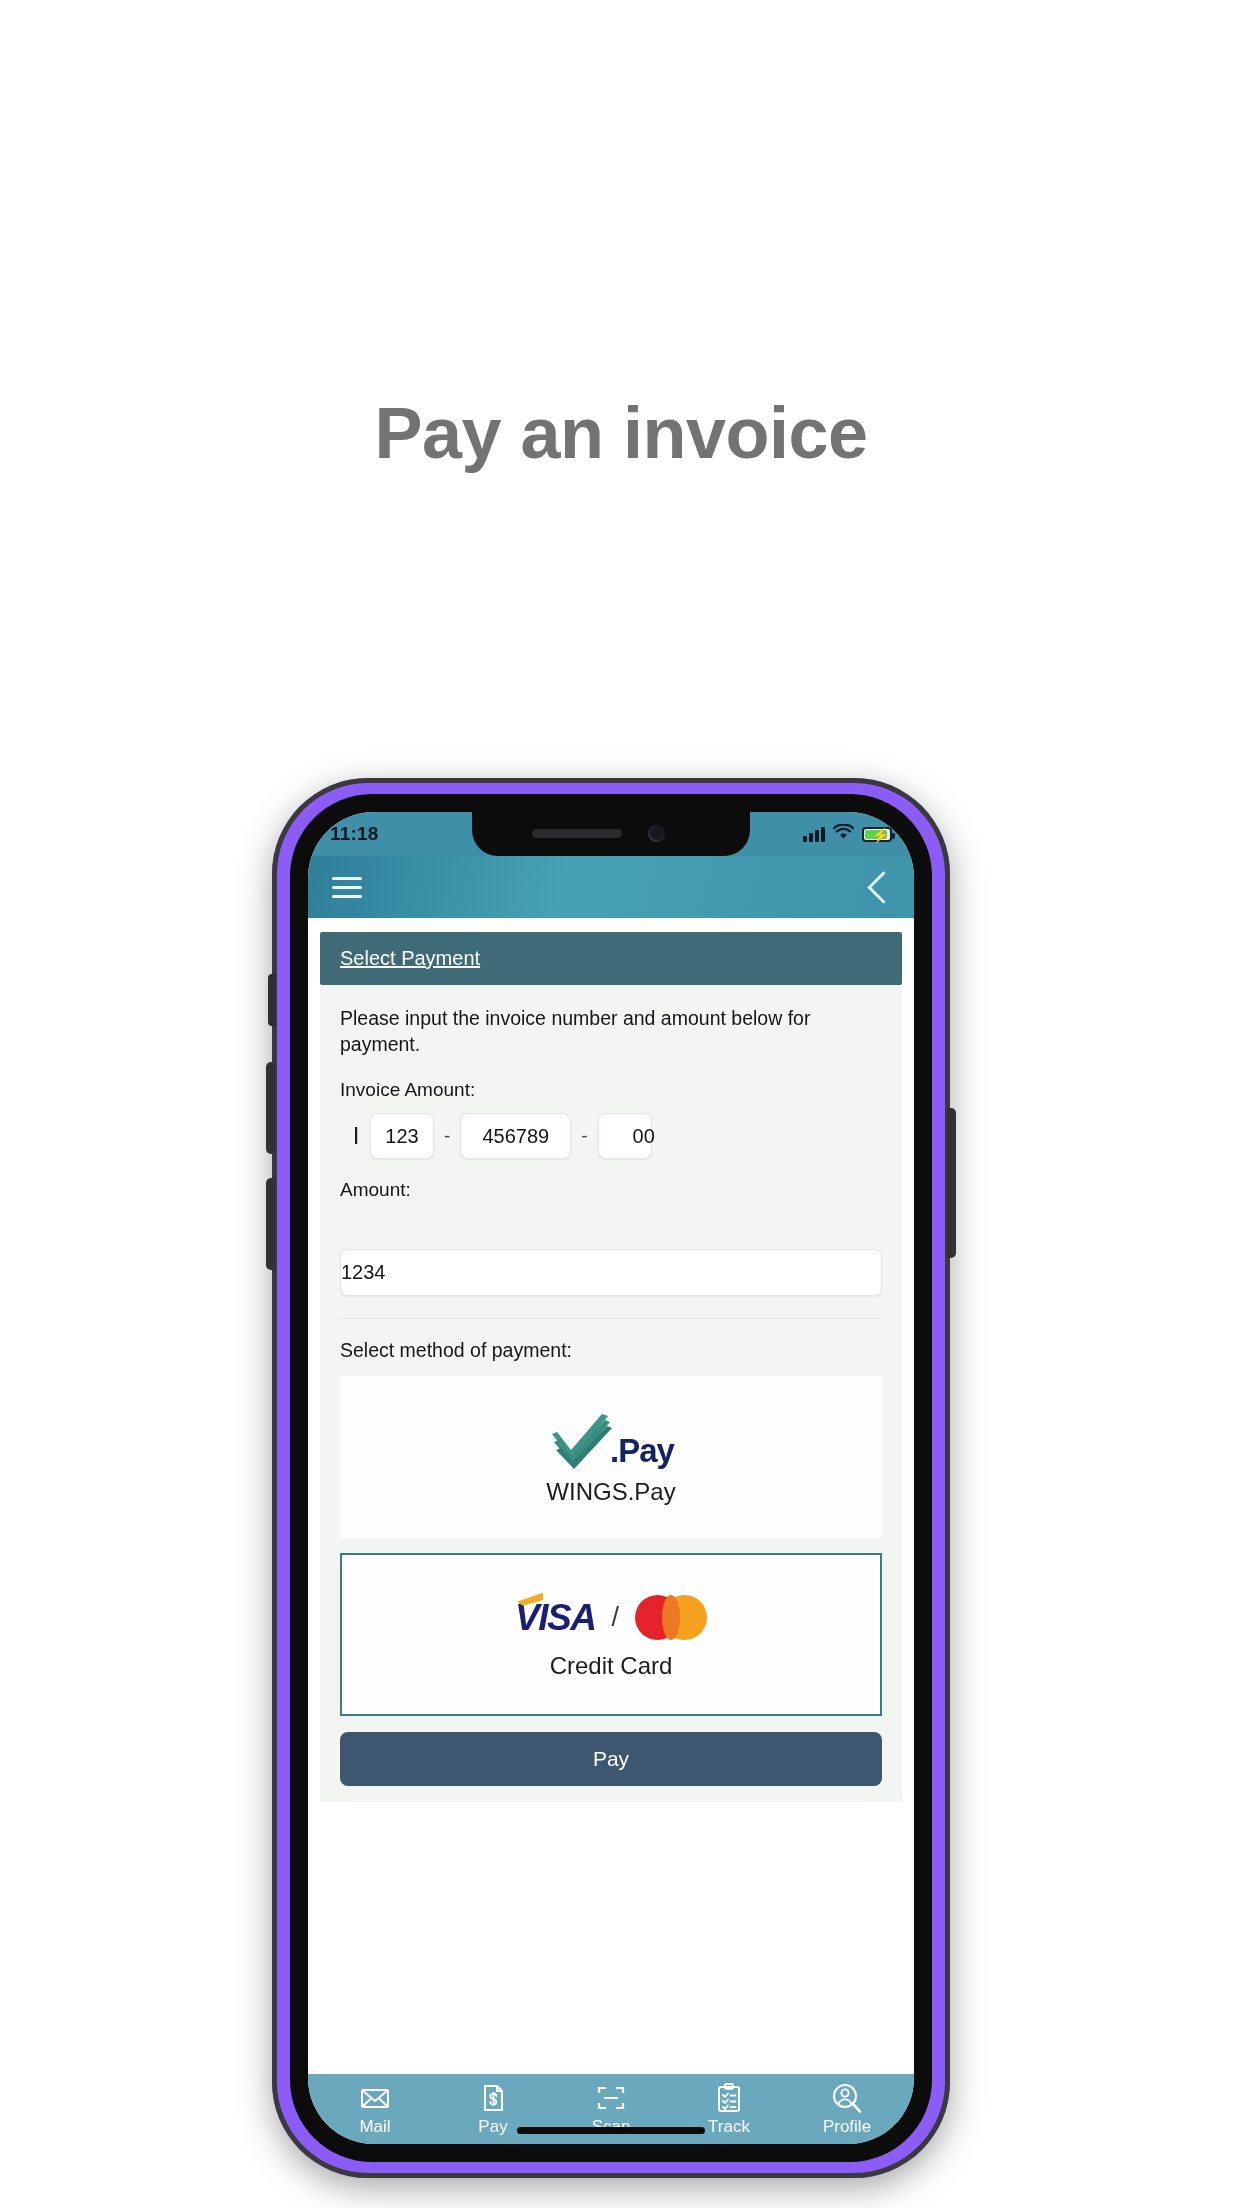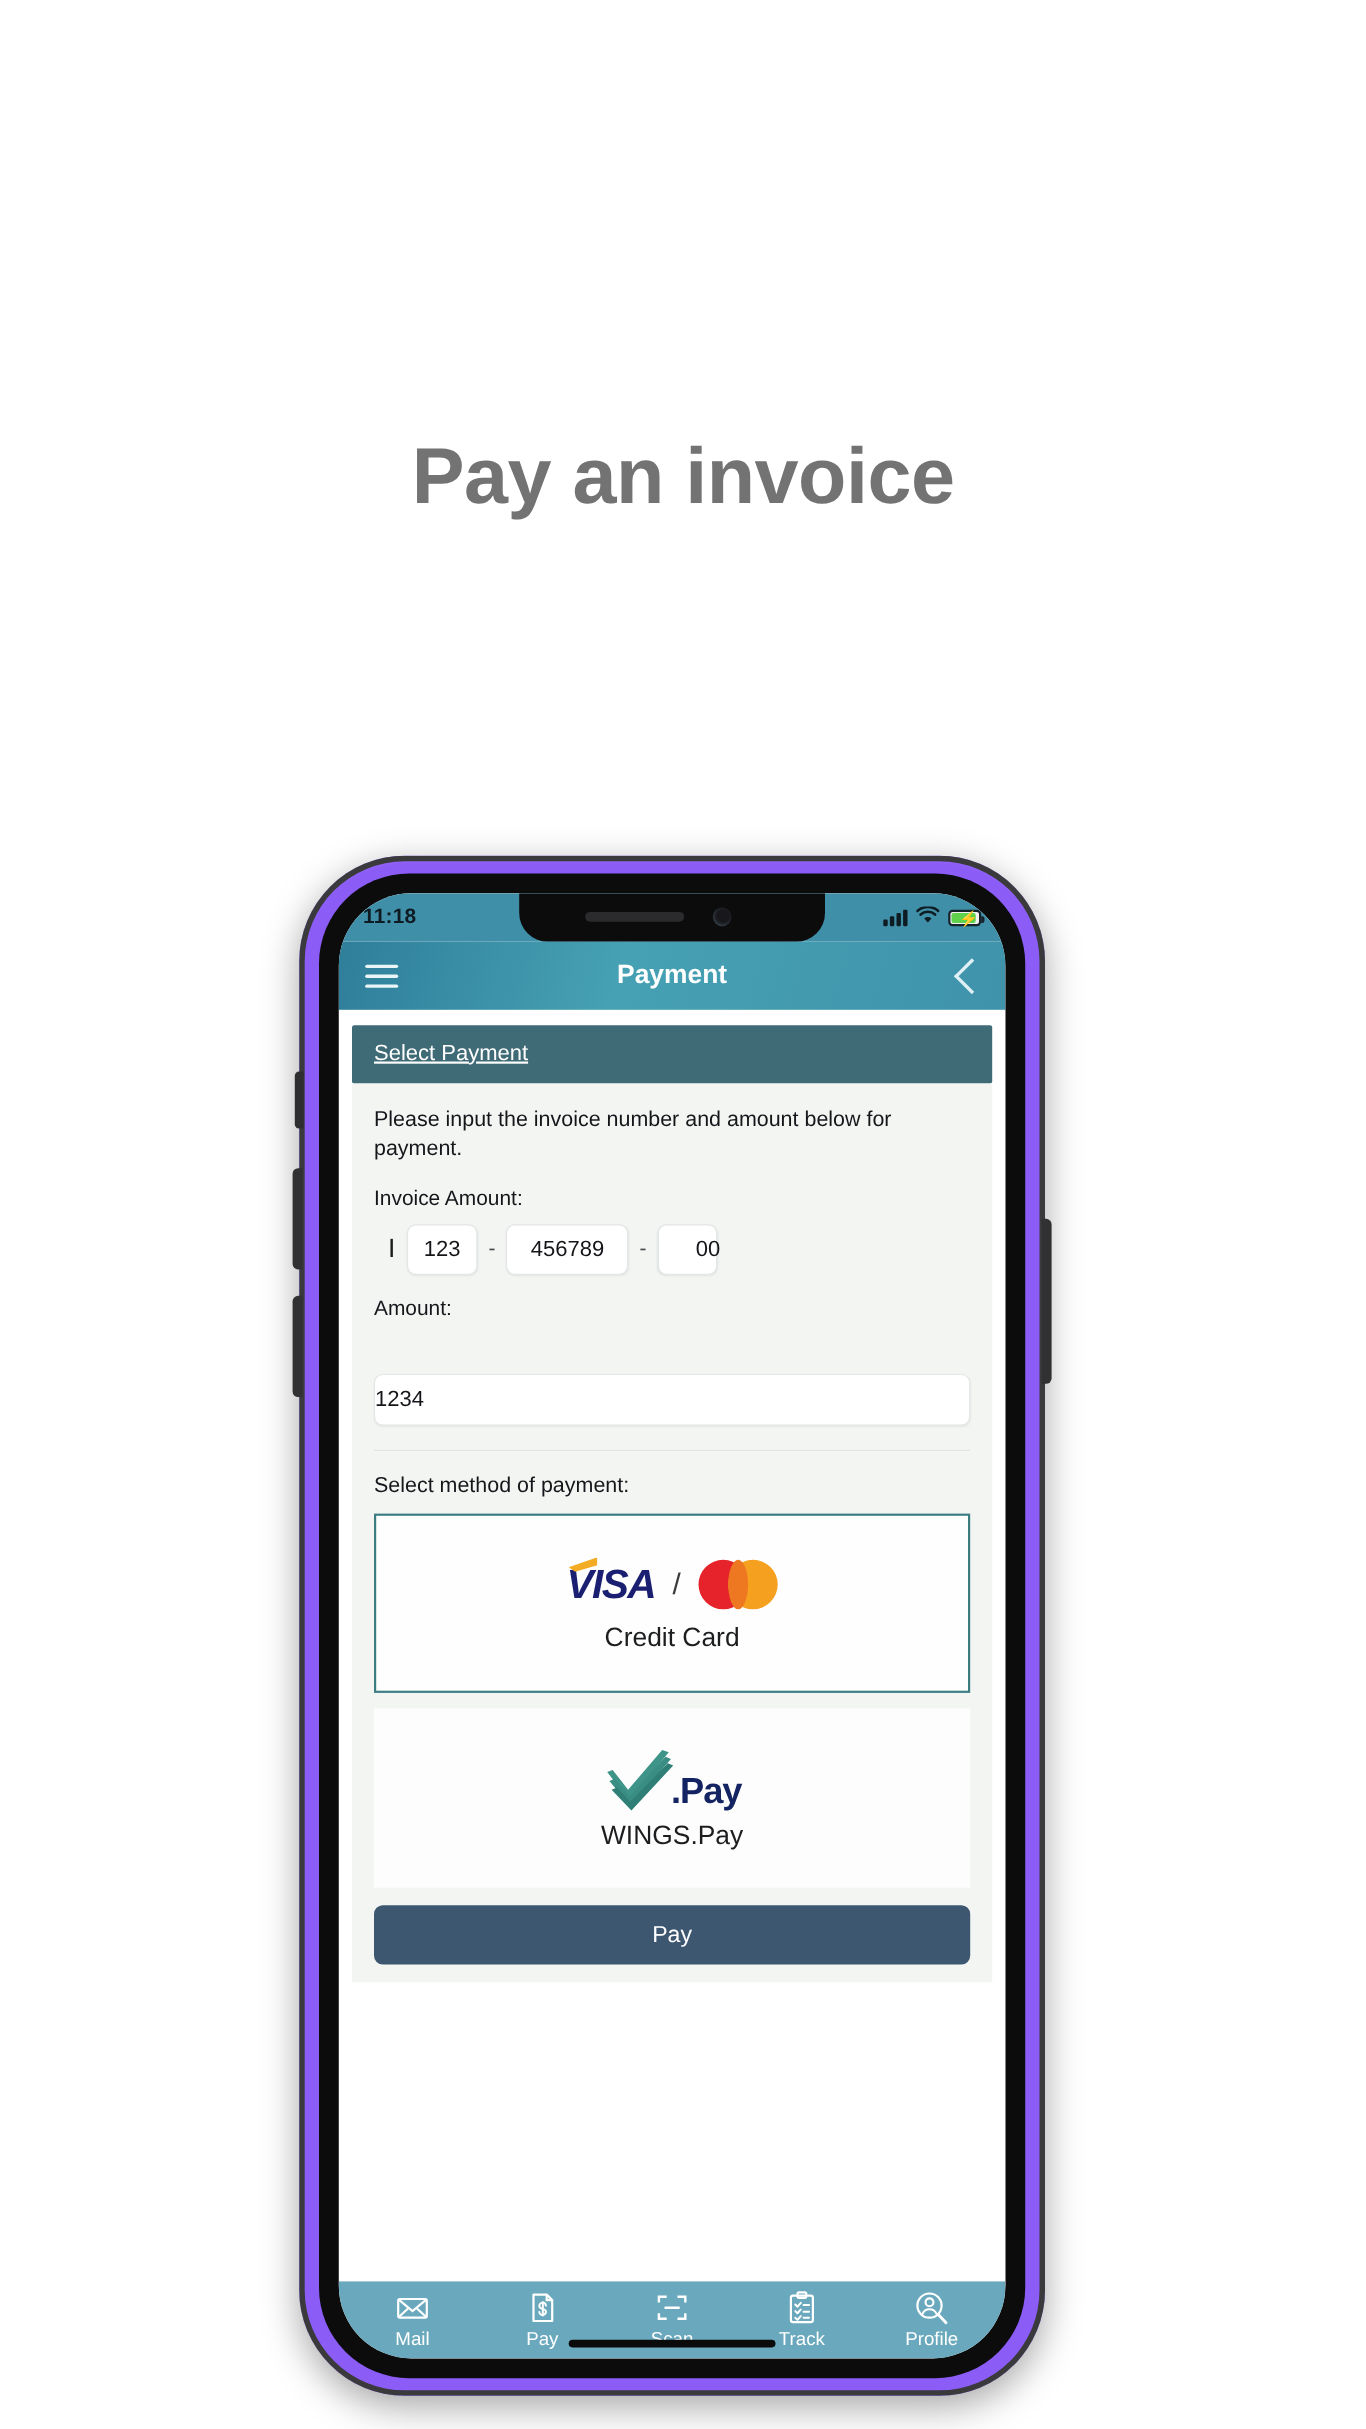--- a/index.html
+++ b/index.html
@@ -370,21 +370,20 @@
       <div class="notch-speaker"></div>
       <div class="notch-cam"></div>
     </div>
 
     <div class="app-header">
       <div class="hamburger">
         <span></span>
           <span></span>
           <span></span>
       </div>
-      <div class="app-title">Payment</div>
       <div class="back-chevron"></div>
     </div>
 
     <div class="content">
 
       <div class="section-head">Select Payment</div>
 
       <div class="panel">
 
         <div class="instructions">Please input the invoice number and amount below for payment.</div>
@@ -399,49 +398,49 @@
           <span class="dash">-</span>
           <div class="inv-box b3">00</div>
         </div>
 
         <div class="field-label">Amount:</div>
         <div class="amount-input" placeholder="Amount">1234</div>
 
         <div class="divider"></div>
 
         <div class="method-label">Select method of payment:</div>
+
+        <div class="method-card">
+          <div class="wings-logo">
+            <svg width="68" height="58" viewBox="0 0 68 58">
+              <path d="M4 22 L24 48 L60 4 L54 2 L23 38 L9 20 Z" fill="#3f9489"></path>
+              <path d="M6 30 L25 53 L62 10 L57 8 L24 44 L11 28 Z" fill="#3a8d83"></path>
+              <path d="M8 38 L26 57 L64 16 L59 14 L25 49 L13 36 Z" fill="#2f7f76"></path>
+            </svg>
+            <span class="wings-text">.Pay</span>
+          </div>
+          <div class="method-name">WINGS.Pay</div>
+        </div>
 
         <div class="method-card selected">
           <div class="card-logos">
             <span class="visa-text">
               <span class="visa-swoosh"></span>
               <span>VISA</span>
             </span>
             <span class="slash">/</span>
             <span class="mc">
               <span class="mc-red"></span>
               <span class="mc-yellow"></span>
               <span class="mc-overlap"></span>
             </span>
           </div>
           <div class="method-name">Credit Card</div>
         </div>
 
-        <div class="method-card">
-          <div class="wings-logo">
-            <svg width="68" height="58" viewBox="0 0 68 58">
-              <path d="M4 22 L24 48 L60 4 L54 2 L23 38 L9 20 Z" fill="#3f9489"></path>
-              <path d="M6 30 L25 53 L62 10 L57 8 L24 44 L11 28 Z" fill="#3a8d83"></path>
-              <path d="M8 38 L26 57 L64 16 L59 14 L25 49 L13 36 Z" fill="#2f7f76"></path>
-            </svg>
-            <span class="wings-text">.Pay</span>
-          </div>
-          <div class="method-name">WINGS.Pay</div>
-        </div>
-
         <div class="pay-button">Pay</div>
 
       </div>
     </div>
 
     <div class="bottom-nav">
 
       <div class="nav-item">
         <span class="nav-icon">
           <svg width="32" height="32" viewBox="0 0 32 32">

